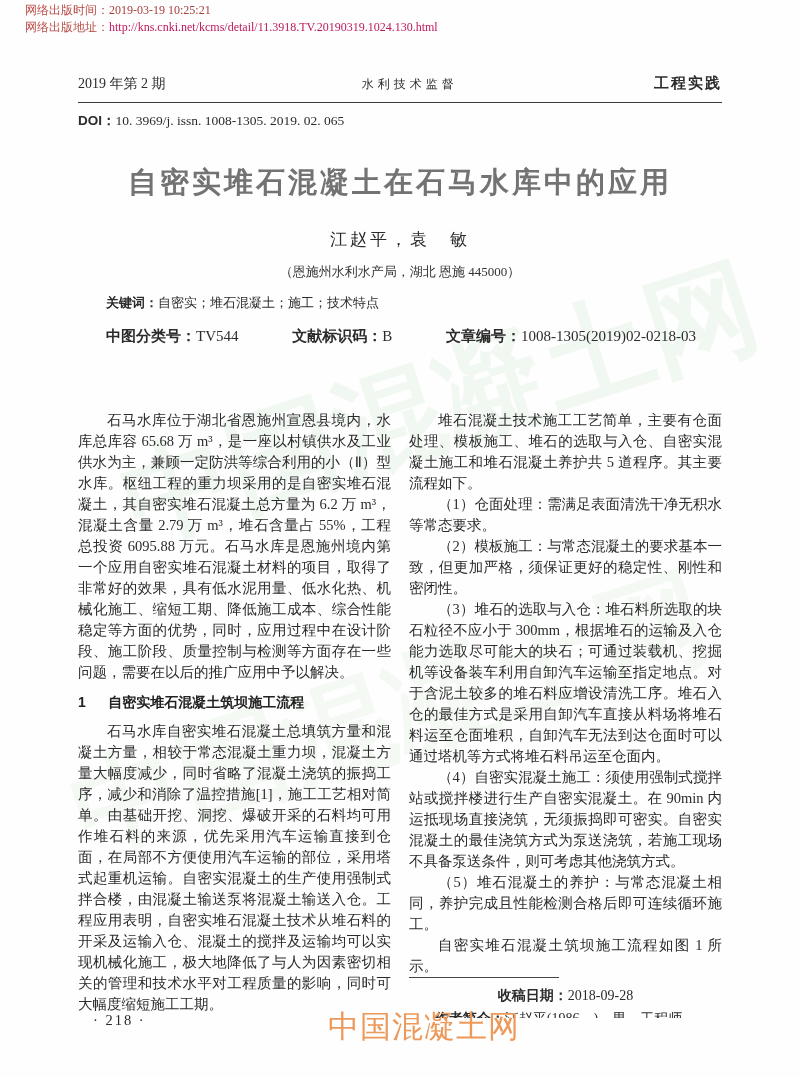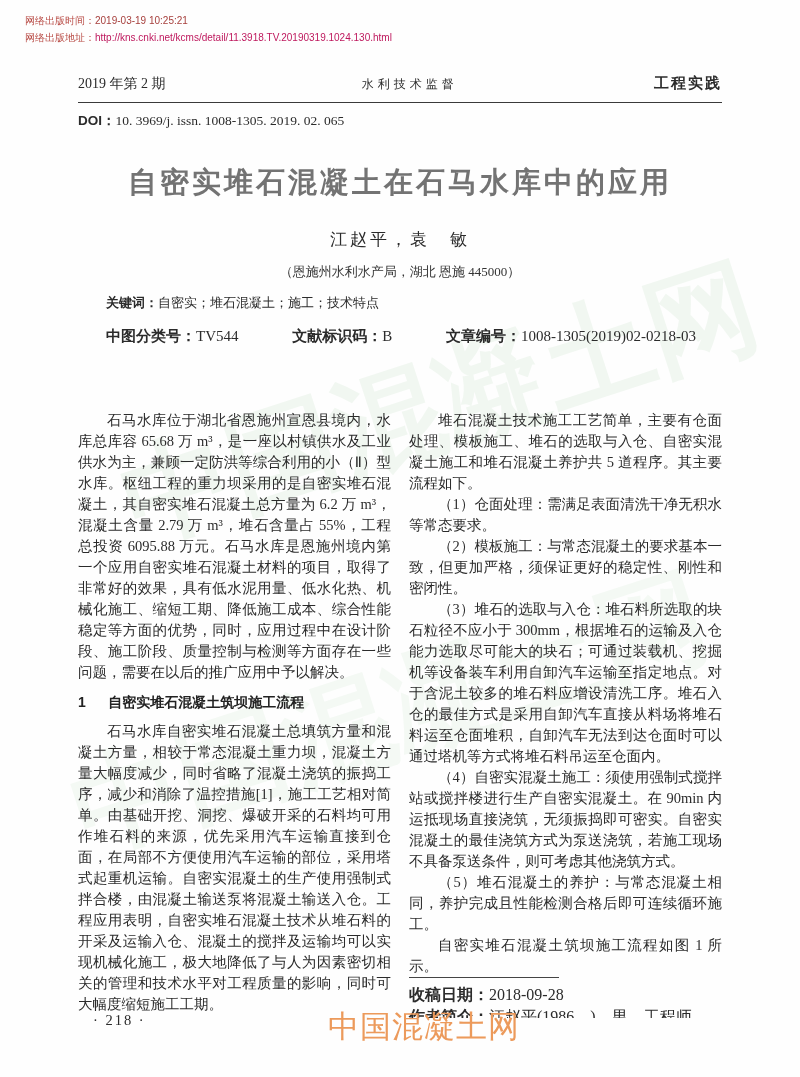--- a/index.html
+++ b/index.html
@@ -12,22 +12,22 @@
   
   .bg-mark{
     position:absolute;z-index:0;font-weight:bold;
     font-family:"Liberation Sans","DejaVu Sans",sans-serif;
     color:rgba(130,185,130,0.10);pointer-events:none;white-space:nowrap;
   }
   .bg-mark1{top:330px;left:110px;font-size:110px;transform:rotate(-18deg);}
   .bg-mark2{top:640px;left:60px;font-size:110px;transform:rotate(-18deg);color:rgba(130,185,130,0.08);}
   .layer{position:relative;z-index:1;}
   
-  .net-meta{position:absolute;left:25px;top:12px;font-size:10px;line-height:17px;
-    font-family:Liberation Sans, sans-serif;}
+  .net-meta{position:absolute;left:25px;top:2px;font-size:12px;line-height:17px;
+    font-family:Liberation Serif, serif;}
   .red{color:#b84b45;}
   .redv{color:#a63f3c;}
   .url{color:#be185d;text-decoration:none;}
   
   .jheader{position:absolute;left:78px;right:78px;top:74px;
     display:flex;justify-content:space-between;align-items:baseline;
     border-bottom:1.5px solid #3a3a3a;padding-bottom:9px;font-size:14px;}
   .jname{letter-spacing:4px;font-size:12px;}
   .jcol{font-weight:bold;font-size:15px;font-family:"Liberation Sans","DejaVu Sans",sans-serif;letter-spacing:2px;}
   .doi{position:absolute;left:78px;top:112px;font-size:13.5px;}
@@ -46,21 +46,21 @@
   .clcrow{display:flex;justify-content:space-between;margin-top:12px;font-size:15px;line-height:21px;}
   
   .bodycols{position:absolute;left:78px;right:78px;top:410px;height:608px;
     display:flex;gap:18px;overflow:hidden;}
   .col{flex:1;font-size:14.5px;line-height:21px;text-align:justify;display:flex;flex-direction:column;}
   .col p{margin:0;text-indent:2em;font-family:Liberation Serif, serif;}
   .sect{font-family:"Liberation Sans","DejaVu Sans",sans-serif;
     font-weight:bold;font-size:14px;margin:9px 0 8px 0;color:#222;}
   .sect .num{margin-right:1.6em;}
   
-  .fnote{margin-top:auto;font-size:16px;line-height:22px;text-align:left;}
+  .fnote{margin-top:auto;font-size:14px;line-height:22px;text-align:center;}
   .fnote-rule{width:150px;border-top:1px solid #444;margin-bottom:6px;}
   
   .pageno{position:absolute;left:93px;top:1012px;font-size:14.5px;letter-spacing:2px;}
   .sitemark{position:absolute;left:328px;top:1006px;font-size:31px;color:#ec9a5b;
     font-family:"Liberation Sans","DejaVu Sans",sans-serif;letter-spacing:1px;}
 </style>
 </head>
 <body>
 
 <div class="page">

